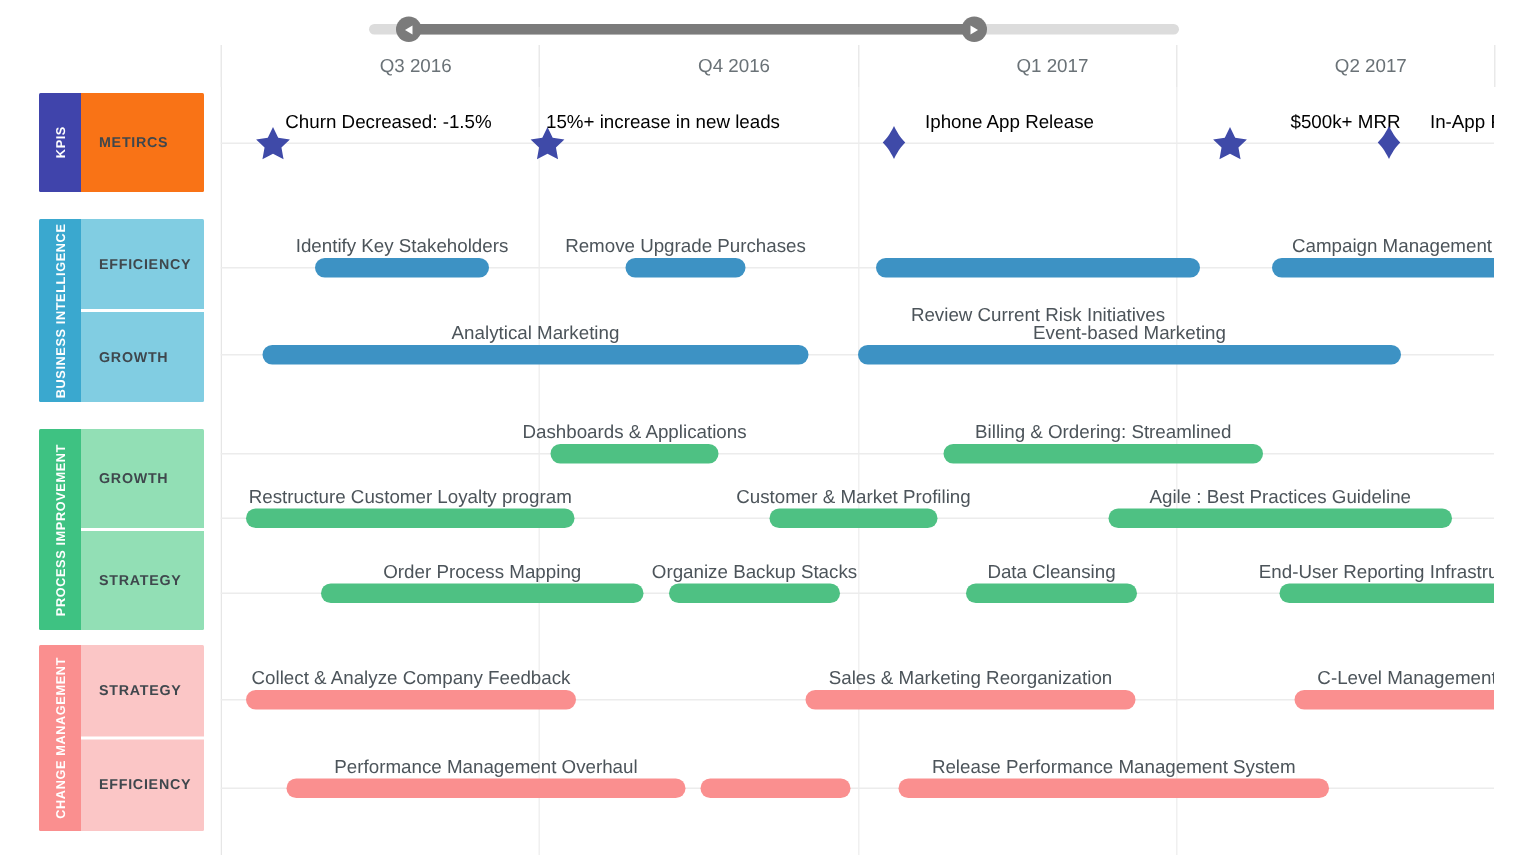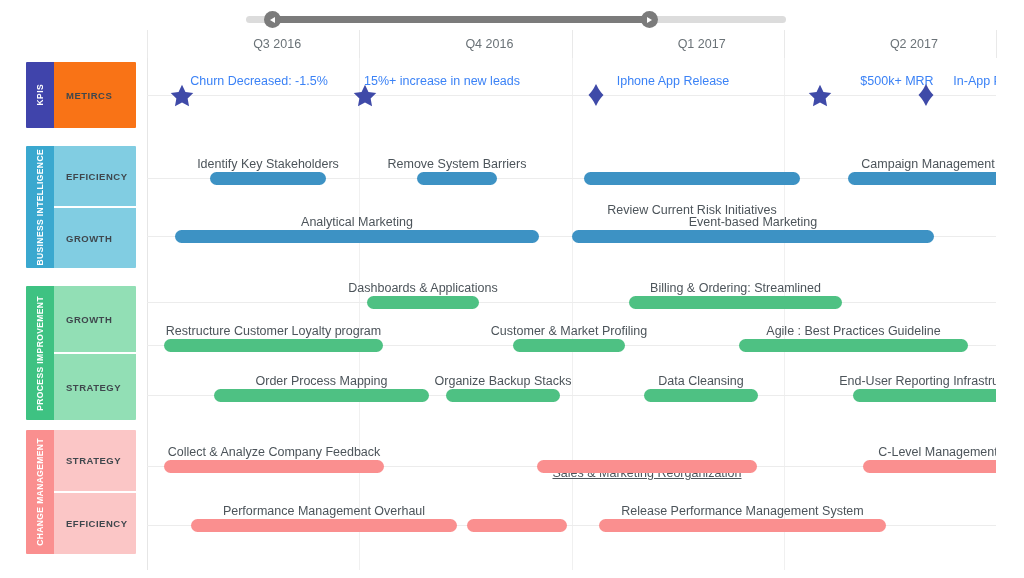--- a/index.html
+++ b/index.html
@@ -45,21 +45,21 @@
   .bar.blue{background:#3d92c4;}
   .bar.green{background:#4ec183;}
   .bar.red{background:#fa8f8f;}
   .bar-label{
     position:absolute;font-size:12.5px;color:#4c545a;white-space:nowrap;
     transform:translateX(-50%);
   }
 
   
   .ms{position:absolute;}
-  .ms-label{position:absolute;font-size:12.5px;color:#3b82f6;white-space:nowrap;transform:translateX(-50%);}
+  .ms-label{position:absolute;font-size:12.5px;color:#000000;white-space:nowrap;transform:translateX(-50%);}
 
   
   .grp{position:absolute;left:26px;width:110px;display:flex;border-radius:1px;overflow:hidden;}
   .grp-spine{width:28px;display:flex;align-items:center;justify-content:center;flex:none;}
   .grp-spine span{
     writing-mode:vertical-rl;transform:rotate(180deg);
     font-size:8.5px;font-weight:bold;letter-spacing:.4px;color:#ffffff;
     text-align:center;line-height:10px;
   }
   .grp-rows{flex:1;display:flex;flex-direction:column;}
@@ -147,21 +147,21 @@
       <div class="baseline" style="top: 37px;"></div>
       <div class="baseline" style="top: 120px;"></div>
       <div class="baseline" style="top: 178px;"></div>
       <div class="baseline" style="top: 244px;"></div>
       <div class="baseline" style="top: 287px;"></div>
       <div class="baseline" style="top: 337px;"></div>
       <div class="baseline" style="top: 408px;"></div>
       <div class="baseline" style="top: 467px;"></div>
       <div class="bar-label" style="left: 121px; top: 99px;">Identify Key Stakeholders</div>
       <div class="bar blue" title="Identify Key Stakeholders" style="left: 63px; top: 114px; width: 116px;"></div>
-      <div class="bar-label" style="left: 310px; top: 99px;">Remove System Barriers</div>
+      <div class="bar-label" style="left: 310px; top: 99px;">Remove Upgrade Purchases</div>
       <div class="bar blue" title="Remove Upgrade Barriers" style="left: 270px; top: 114px; width: 80px;"></div>
       <div class="bar-label" style="left: 545px; top: 99px; margin-top: 46px;">Review Current Risk Initiatives</div>
       <div class="bar blue" title="Review Current Risk Initiatives" style="left: 437px; top: 114px; width: 216px;"></div>
       <div class="bar-label" style="left: 781px; top: 99px;">Campaign Management</div>
       <div class="bar blue" title="Campaign Management" style="left: 701px; top: 114px; width: 160px;"></div>
       <div class="bar-label" style="left: 210px; top: 157px;">Analytical Marketing</div>
       <div class="bar blue" title="Analytical Marketing" style="left: 28px; top: 172px; width: 364px;"></div>
       <div class="bar-label" style="left: 606px; top: 157px;">Event-based Marketing</div>
       <div class="bar blue" title="Event-based Marketing" style="left: 425px; top: 172px; width: 362px;"></div>
       <div class="bar-label" style="left: 276px; top: 223px;">Dashboards &amp; Applications</div>
@@ -177,21 +177,21 @@
       <div class="bar-label" style="left: 174.5px; top: 316px;">Order Process Mapping</div>
       <div class="bar green" title="Order Process Mapping" style="left: 67px; top: 331px; width: 215px;"></div>
       <div class="bar-label" style="left: 356px; top: 316px;">Organize Backup Stacks</div>
       <div class="bar green" title="Organize Backup Stacks" style="left: 299px; top: 331px; width: 114px;"></div>
       <div class="bar-label" style="left: 554px; top: 316px;">Data Cleansing</div>
       <div class="bar green" title="Data Cleansing" style="left: 497px; top: 331px; width: 114px;"></div>
       <div class="bar-label" style="left: 786px; top: 316px;">End-User Reporting Infrastructure</div>
       <div class="bar green" title="End-User Reporting Infrastructure" style="left: 706px; top: 331px; width: 160px;"></div>
       <div class="bar-label" style="left: 127px; top: 387px;">Collect &amp; Analyze Company Feedback</div>
       <div class="bar red" title="Collect &amp; Analyze Company Feedback" style="left: 17px; top: 402px; width: 220px;"></div>
-      <div class="bar-label" style="left: 500px; top: 408px; text-decoration: underline;">Sales &amp; Marketing Reorganization</div>
+      <div class="bar-label" style="left: 500px; top: 387px;">Sales &amp; Marketing Reorganization</div>
       <div class="bar red" title="Sales &amp; Marketing Reorganization" style="left: 390px; top: 402px; width: 220px;"></div>
       <div class="bar-label" style="left: 791px; top: 387px;">C-Level Management</div>
       <div class="bar red" title="C-Level Management" style="left: 716px; top: 402px; width: 150px;"></div>
       <div class="bar-label" style="left: 177px; top: 446px;">Performance Management Overhaul</div>
       <div class="bar red" title="Performance Management Overhaul" style="left: 44px; top: 461px; width: 266px;"></div>
       <div class="bar red" title="Culture Overhaul (Switch to Agile)" style="left: 320px; top: 461px; width: 100px;"></div>
       <div class="bar-label" style="left: 595.5px; top: 446px;">Release Performance Management System</div>
       <div class="bar red" title="Release Performance Management System" style="left: 452px; top: 461px; width: 287px;"></div>
       <div class="ms-label" style="left: 112px; top: 16px;">Churn Decreased: -1.5%</div>
       <div class="ms" title="Churn Decreased: -1.5%" style="left: 22px; top: 25px;"><svg width="26" height="26" viewBox="0 0 24 24">

